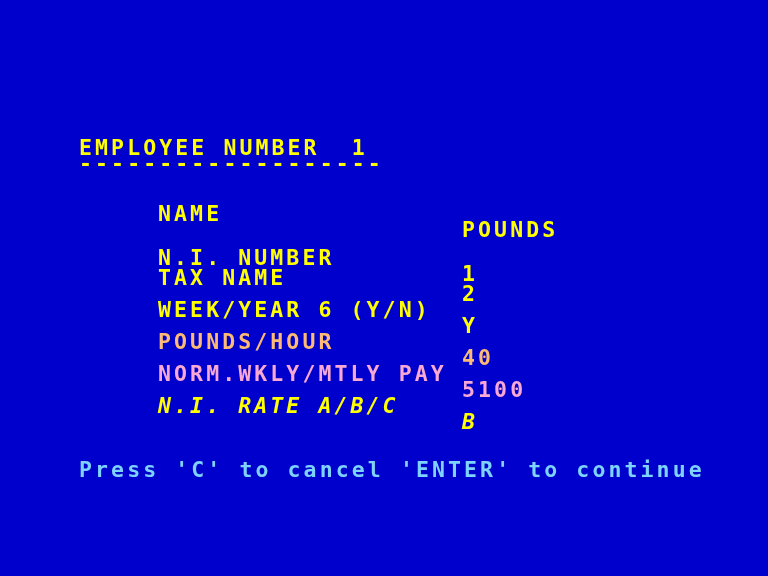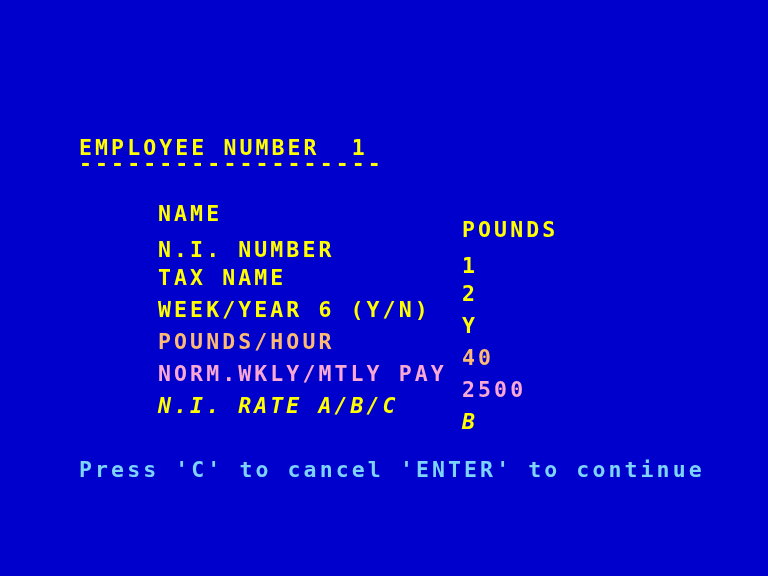--- a/index.html
+++ b/index.html
@@ -59,21 +59,21 @@
 
   <div class="row rule-row" style="color: rgb(255, 255, 0);">
     <span class="dash-rule">-------------------</span>
   </div>
 
   <div class="row data-row" style="top: 190px; color: rgb(255, 255, 0);">
     <span class="label-col">NAME</span>
     <span class="value-col">POUNDS</span>
   </div>
 
-  <div class="row data-row" style="top: 226px; color: rgb(255, 255, 0);">
+  <div class="row data-row" style="top: 234px; color: rgb(255, 255, 0);">
     <span class="label-col">N.I. NUMBER</span>
     <span class="value-col">1</span>
   </div>
 
   <div class="row data-row" style="top: 254px; color: rgb(255, 255, 0);">
     <span class="label-col">TAX NAME</span>
     <span class="value-col">2</span>
   </div>
 
   <div class="row data-row" style="top: 286px; color: rgb(255, 255, 0);">
@@ -81,21 +81,21 @@
     <span class="value-col">Y</span>
   </div>
 
   <div class="row data-row" style="top: 318px; color: #fdba74;">
     <span class="label-col">POUNDS/HOUR</span>
     <span class="value-col">40</span>
   </div>
 
   <div class="row data-row" style="top: 350px; color: #f9a8d4;">
     <span class="label-col">NORM.WKLY/MTLY PAY</span>
-    <span class="value-col">2500</span>
+    <span class="value-col">5100</span>
   </div>
 
   <div class="row data-row" style="top: 382px; color: rgb(255, 255, 0); font-style: italic;">
     <span class="label-col">N.I. RATE A/B/C</span>
     <span class="value-col">B</span>
   </div>
 
   <div class="row prompt-row" style="color: #7dd3fc;">
     <span class="cells">Press 'C' to cancel 'ENTER' to continue</span>
   </div>

